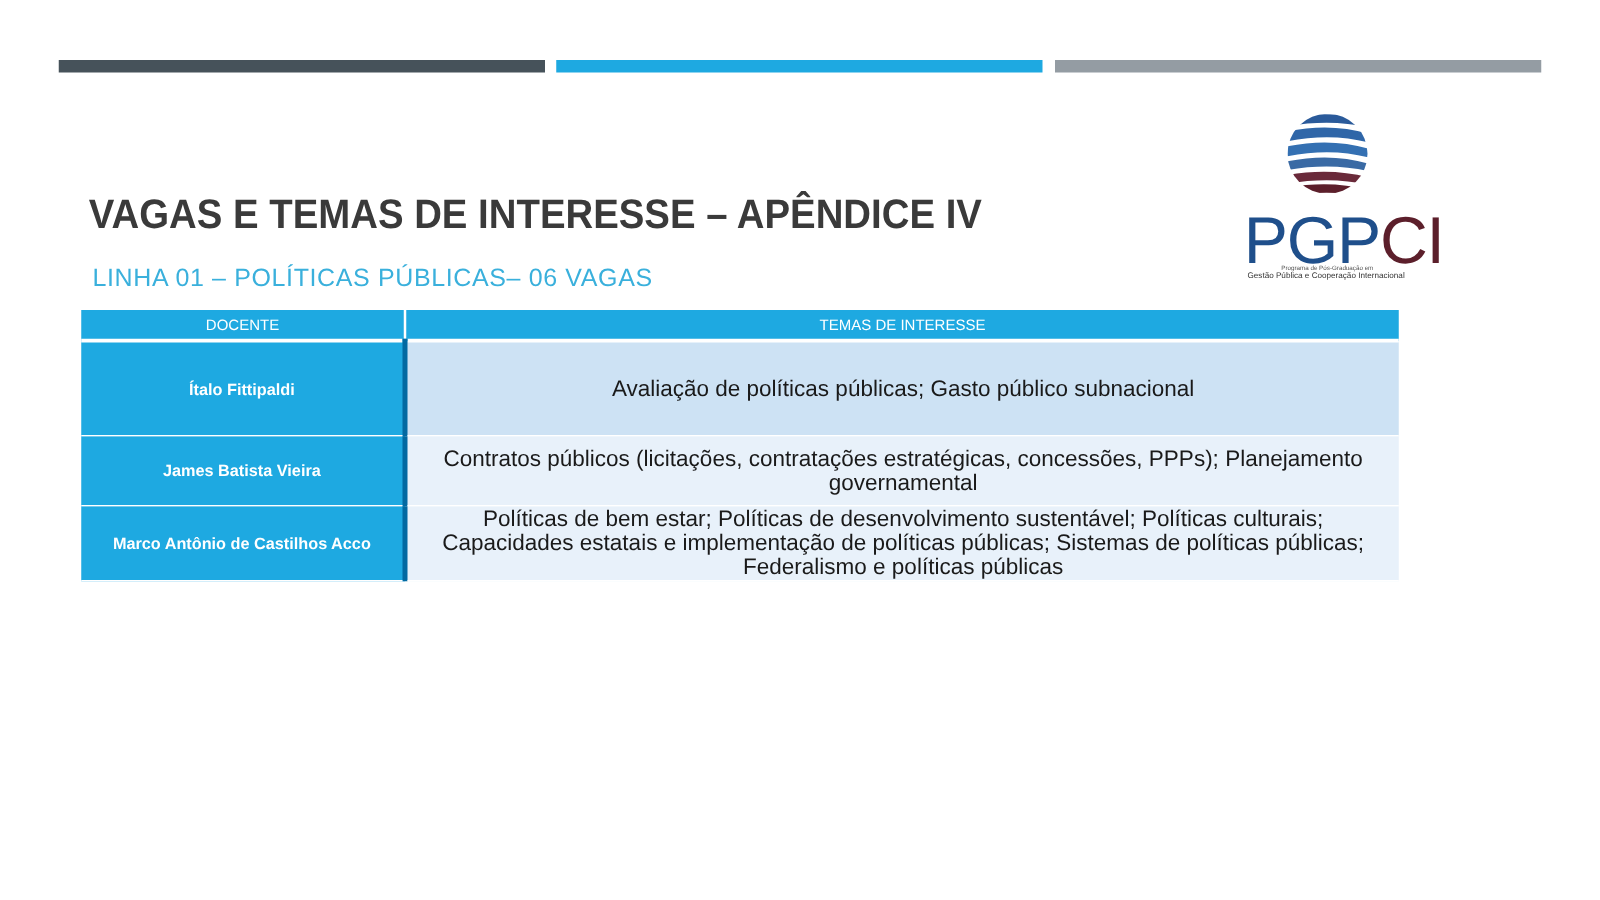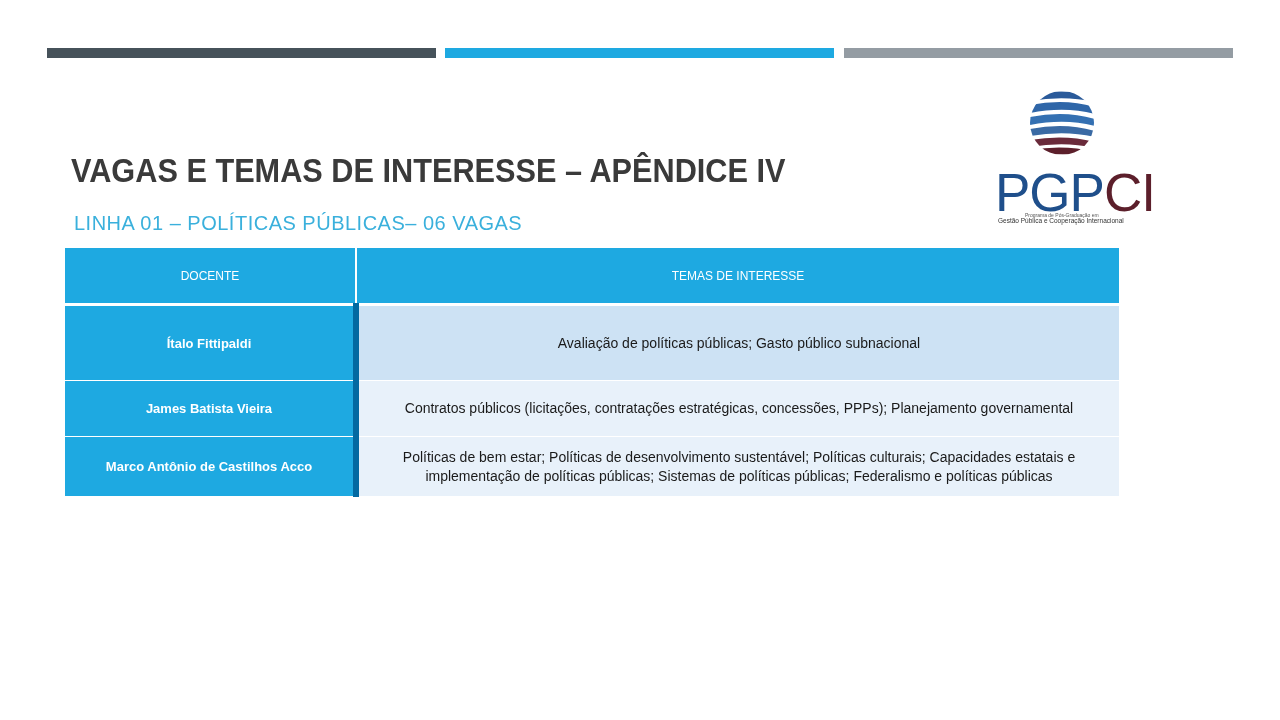--- a/index.html
+++ b/index.html
@@ -10,25 +10,25 @@
     .bar3 { left:844px; width:389px; background:#949ca3; }
     .title { position:absolute; left:71px; top:152px; font-size:33px; font-weight:bold; color:#3a3a3a; letter-spacing:0px; white-space:nowrap; transform:scaleX(0.93); transform-origin:left top; }
     .subtitle { position:absolute; left:74px; top:212px; font-size:20px; color:#3ab0dc; letter-spacing:0.5px; white-space:nowrap; font-weight:normal; }
     .logo { position:absolute; left:995px; top:86px; width:135px; height:140px; }
     .logo-text { position:absolute; left:0; top:76px; width:135px; text-align:left; font-size:53px; letter-spacing:-1px; }
     .logo-text .pg { color:#1f4f8b; }
     .logo-text .ci { color:#5c1f2b; }
     .logo-sub1 { position:absolute; left:30px; top:126px; font-size:5px; color:#555; white-space:nowrap; }
     .logo-sub2 { position:absolute; left:3px; top:131px; font-size:6.5px; color:#333; white-space:nowrap; }
     table { position:absolute; left:65px; top:248px; width:1054px; border-collapse:collapse; table-layout:fixed; }
-    td, th { padding:16px; text-align:center; vertical-align:middle; }
+    td, th { padding:0; text-align:center; vertical-align:middle; }
     th { background:#1ea9e1; color:#ffffff; font-size:12px; font-weight:normal; height:23px; border-bottom:3px solid #ffffff; }
     th.c1 { width:258px; border-right:2px solid #ffffff; }
-    td.doc { background:#1ea9e1; color:#ffffff; font-weight:bold; font-size:13px; border-right:6px solid #0369a1; border-bottom:1px solid #ffffff; }
-    td.tema { color:#1a1a1a; font-size:14px; border-bottom:1px solid #ffffff; line-height:19px; padding:0 8px; }
+    td.doc { background:#1ea9e1; color:#ffffff; font-weight:bold; font-size:13px; border-right:4px solid #0369a1; border-bottom:1px solid #ffffff; }
+    td.tema { color:#1a1a1a; font-size:18px; border-bottom:1px solid #ffffff; line-height:19px; padding:0 8px; }
     tr.odd td.tema { background:#cde2f4; }
     tr.even td.tema { background:#e8f1fa; }
   </style>
 </head>
 <body>
 
 <div class="bar bar1"></div>
 <div class="bar bar2"></div>
 <div class="bar bar3"></div>
 

